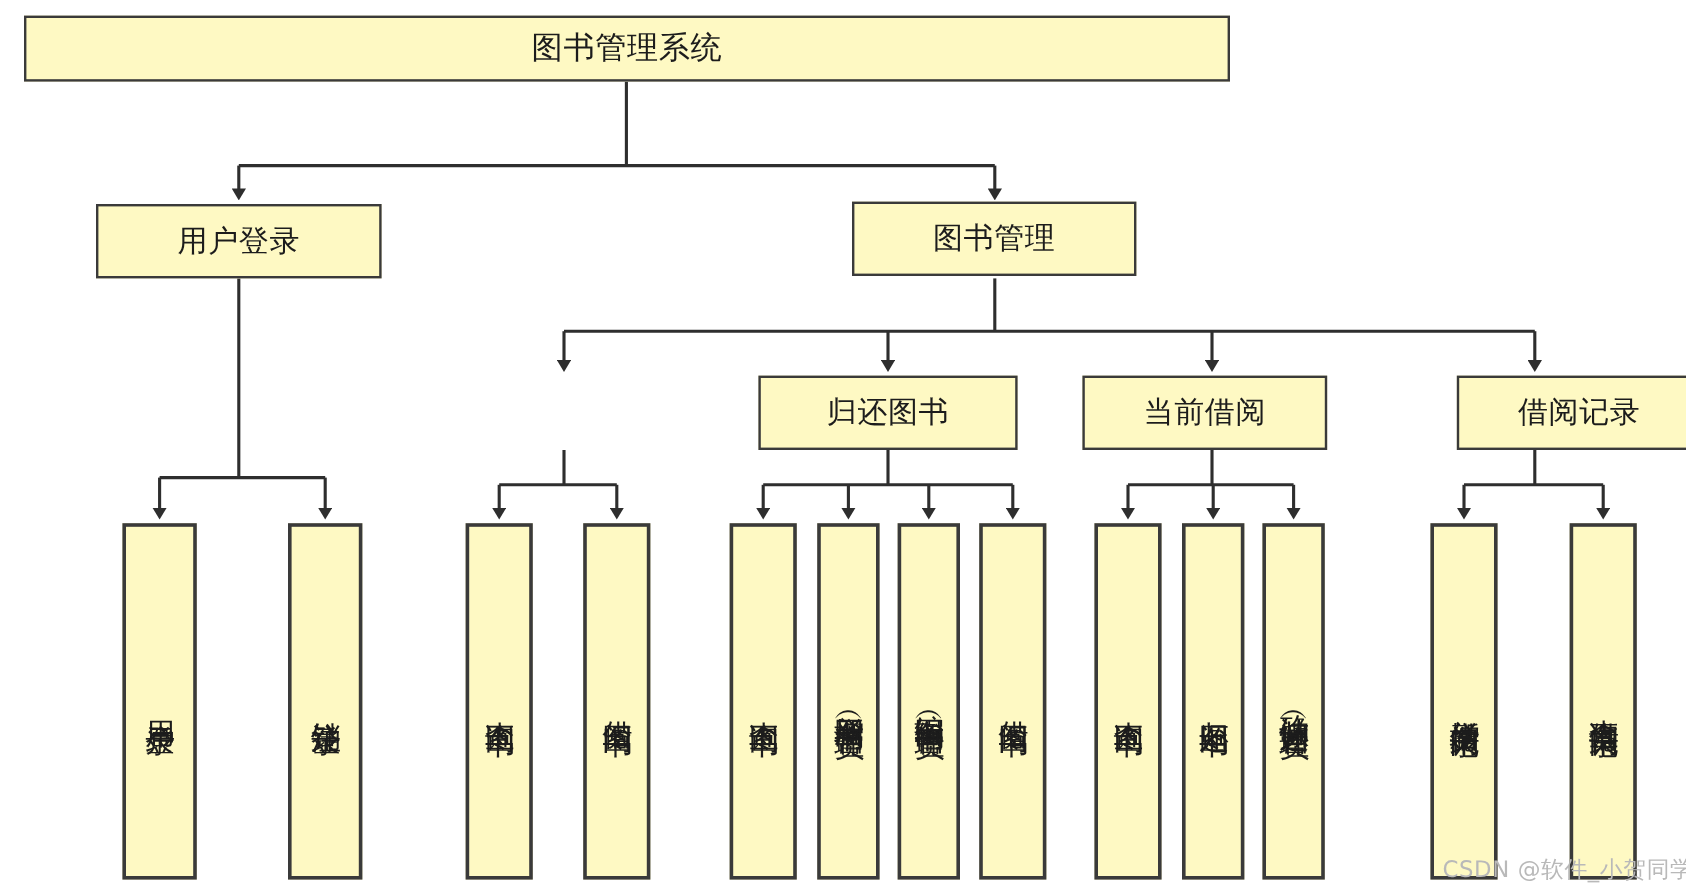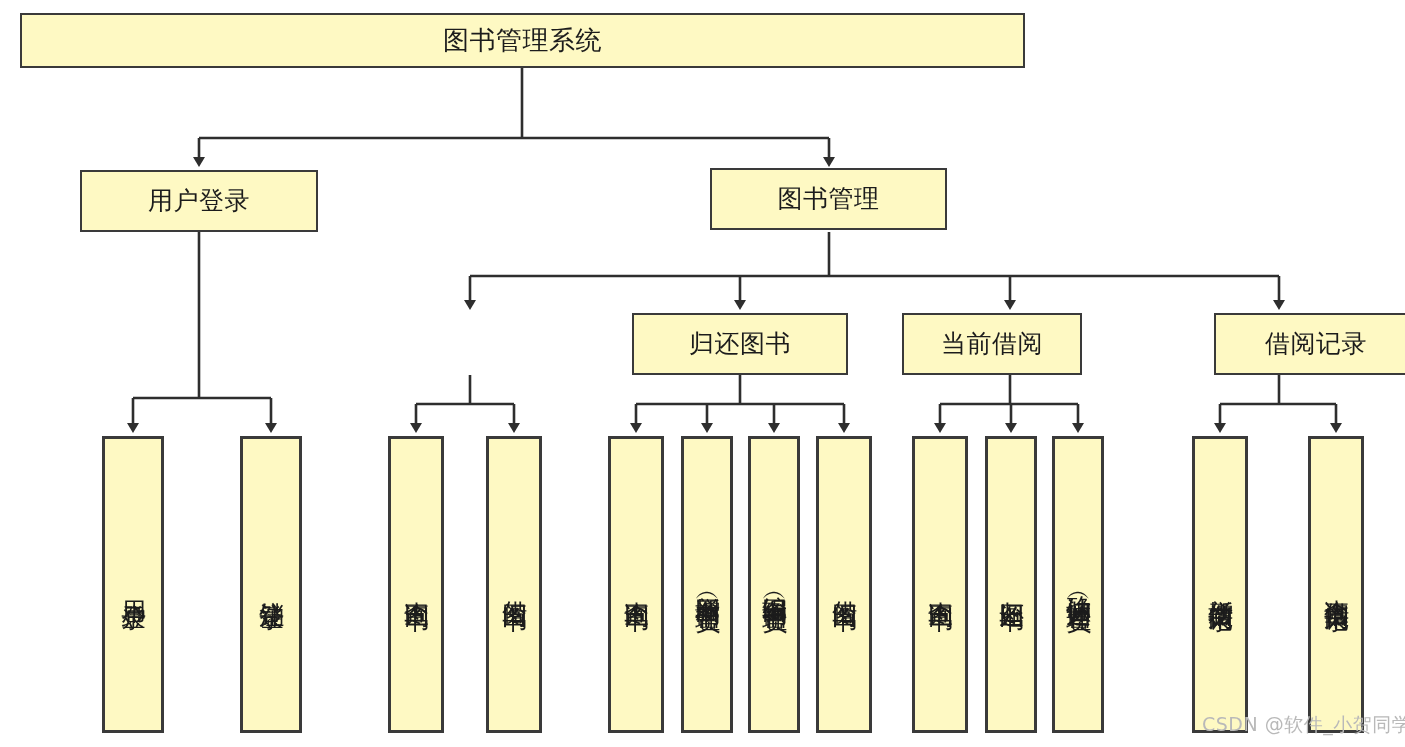--- a/index.html
+++ b/index.html
@@ -138,21 +138,21 @@
   <div class="node h" style="left:80px; top:170px; width:238px; height:62px;">
     <span class="node-label">用户登录</span>
   </div>
   <div class="node h" style="left:710px; top:168px; width:237px; height:62px;">
     <span class="node-label">图书管理</span>
   </div>
 
   <div class="node h" style="left:632px; top:313px; width:216px; height:62px;">
     <span class="node-label">归还图书</span>
   </div>
-  <div class="node h" style="left:902px; top:313px; width:180px; height:62px;">
+  <div class="node h" style="left:902px; top:313px; width:204px; height:62px;">
     <span class="node-label">当前借阅</span>
   </div>
   <div class="node h" style="left:1214px; top:313px; width:204px; height:62px;">
     <span class="node-label">借阅记录</span>
   </div>
 
   <div class="node v" style="left:102px; top:436px; width:62px; height:297px;">
     <span class="node-label">用户登录</span>
   </div>
   <div class="node v" style="left:240px; top:436px; width:62px; height:297px;">

